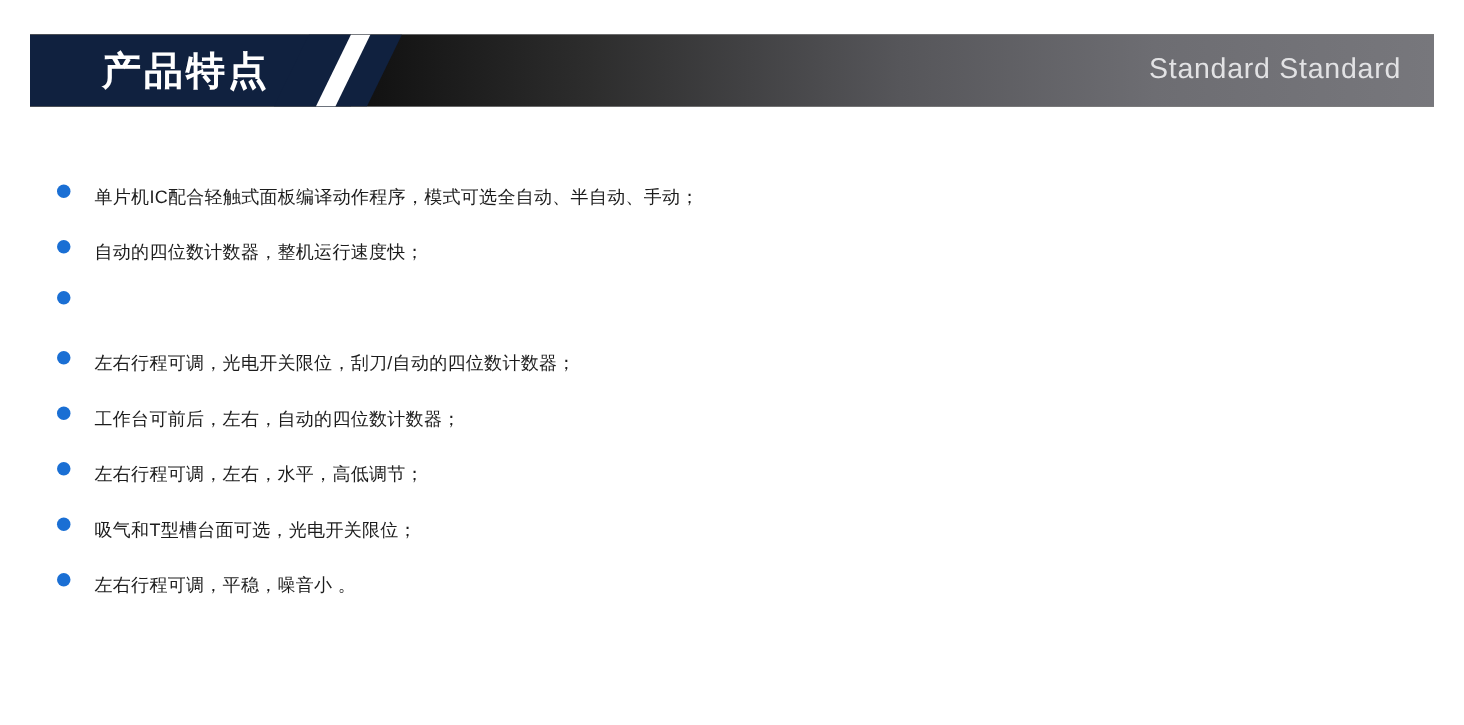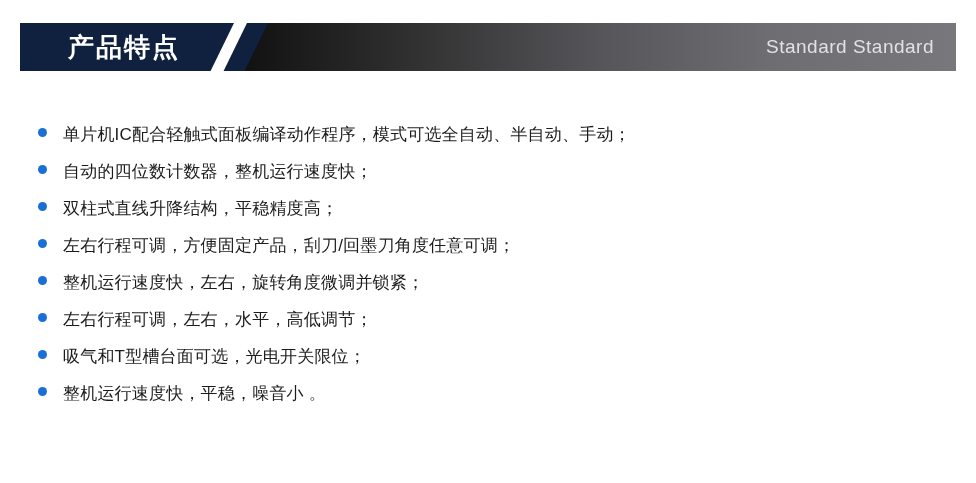--- a/index.html
+++ b/index.html
@@ -109,21 +109,21 @@
     flex: 0 0 auto;
     width: 9px;
     height: 9px;
     border-radius: 50%;
     background: #1a6fd4;
     margin-right: 16px;
     position: relative;
     top: -3px;
   }
   .feature-text {
-    font-size: 17px;
+    font-size: 12px;
     color: #1c1c1c;
     line-height: 1.4;
     white-space: nowrap;
     letter-spacing: 0.2px;
   }
 </style>
 </head>
 <body>
 
 <div class="page">
@@ -141,37 +141,36 @@
     <li class="feature-item">
       <span class="bullet"></span>
       <span class="feature-text">单片机IC配合轻触式面板编译动作程序，模式可选全自动、半自动、手动；</span>
     </li>
     <li class="feature-item">
       <span class="bullet"></span>
       <span class="feature-text">自动的四位数计数器，整机运行速度快；</span>
     </li>
     <li class="feature-item">
       <span class="bullet"></span>
-      <span class="feature-text">双柱式直线升降结构，平稳精度高；</span>
     </li>
     <li class="feature-item">
       <span class="bullet"></span>
-      <span class="feature-text">左右行程可调，方便固定产品，刮刀/回墨刀角度任意可调；</span>
+      <span class="feature-text">左右行程可调，光电开关限位，刮刀/自动的四位数计数器；</span>
     </li>
     <li class="feature-item">
       <span class="bullet"></span>
-      <span class="feature-text">整机运行速度快，左右，旋转角度微调并锁紧；</span>
+      <span class="feature-text">工作台可前后，左右，自动的四位数计数器；</span>
     </li>
     <li class="feature-item">
       <span class="bullet"></span>
       <span class="feature-text">左右行程可调，左右，水平，高低调节；</span>
     </li>
     <li class="feature-item">
       <span class="bullet"></span>
       <span class="feature-text">吸气和T型槽台面可选，光电开关限位；</span>
     </li>
     <li class="feature-item">
       <span class="bullet"></span>
-      <span class="feature-text">整机运行速度快，平稳，噪音小 。</span>
+      <span class="feature-text">左右行程可调，平稳，噪音小 。</span>
     </li>
   </ul>
 
 </div>
 
 </body></html>

